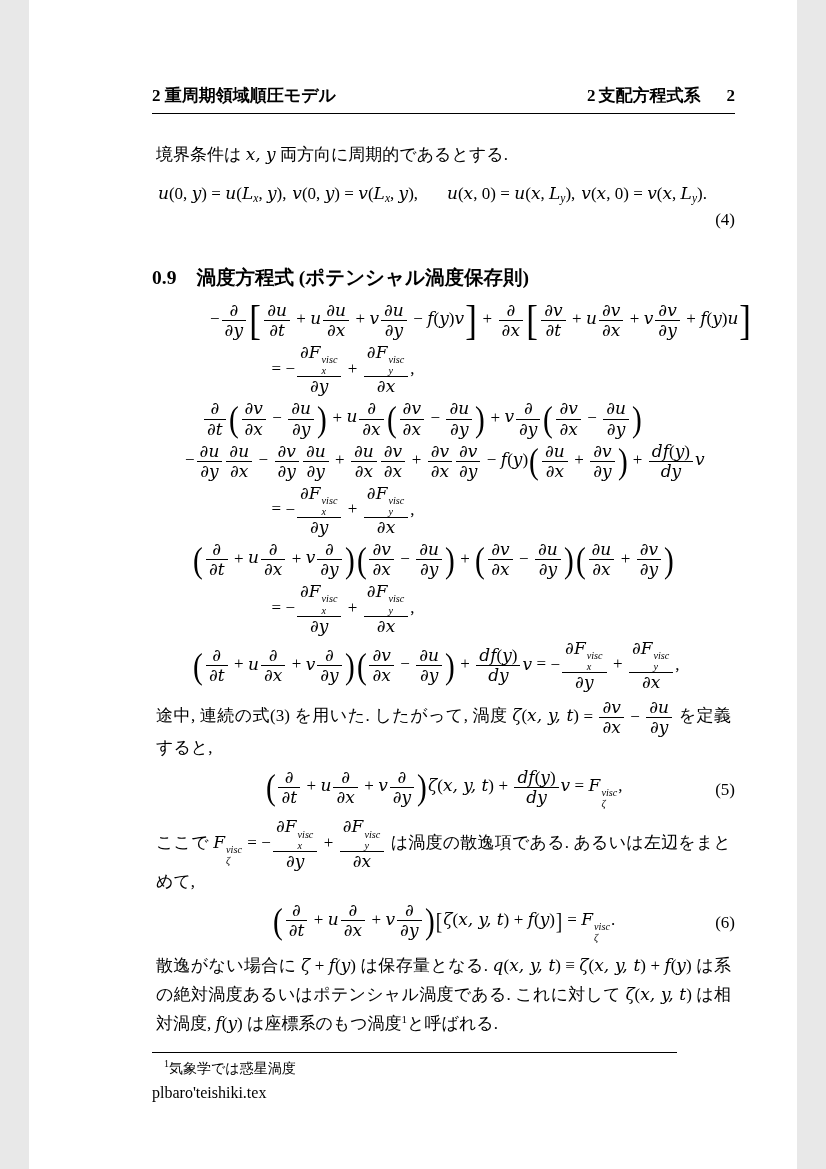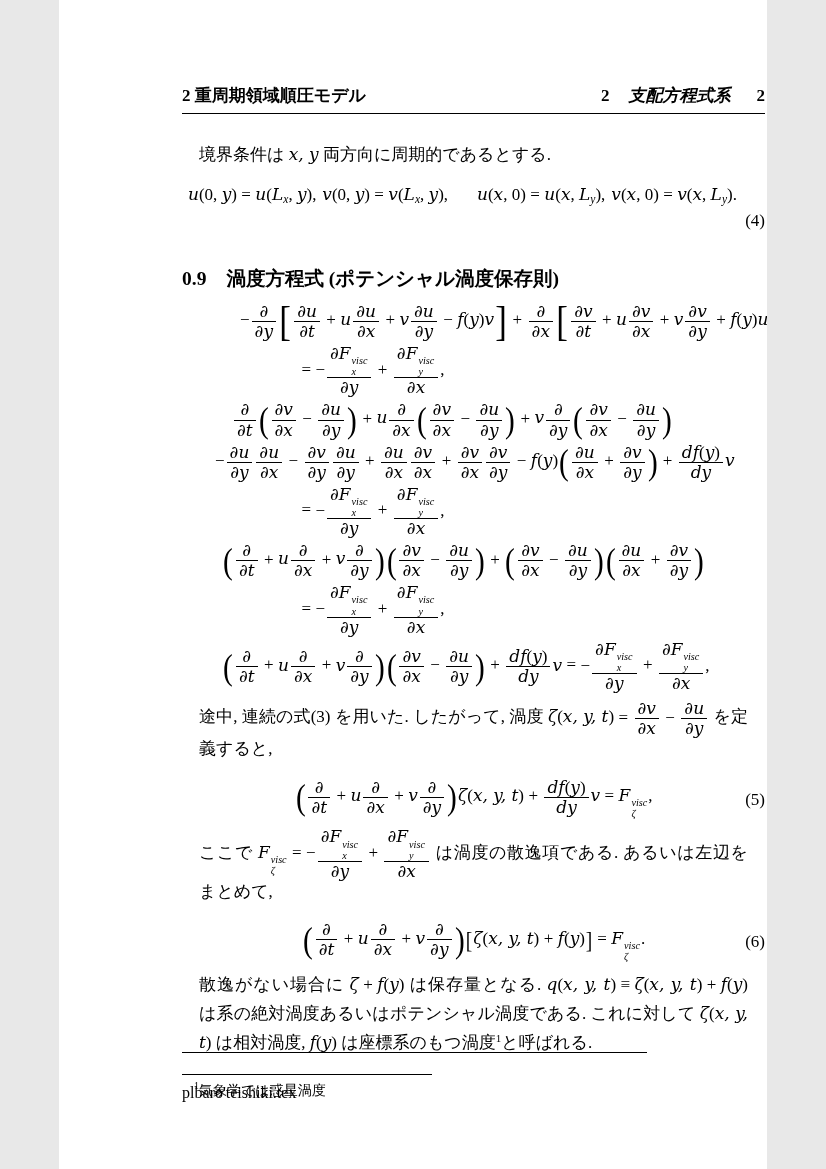--- a/index.html
+++ b/index.html
@@ -1,38 +1,38 @@
 <!DOCTYPE html>
 <html><head>
 <meta charset="utf-8">
 <style>
   html,body{margin:0;padding:0;background:#e8e8e8;}
   .page{
     position:relative;
-    width:708px;height:1169px;
+    width:768px;height:1169px;
     background:#ffffff;
     color:#000;
     font-family:"Liberation Serif","DejaVu Serif",serif;
     font-size:17px;
     overflow:hidden;
     margin:0 auto;
   }
   .content{position:absolute;left:123px;width:583px;top:84px;}
 
   
   .header{
     display:flex;justify-content:space-between;align-items:baseline;
     font-weight:bold;font-size:17px;
     border-bottom:1.4px solid #000;padding-bottom:6px;
   }
-  .h-rtitle{margin-left:19px;font-style:italic;}
+  .h-rtitle{margin-left:3px;}
   .h-page{margin-left:26px;}
 
   
-  .para{margin:17px;text-align:justify;line-height:1.65;}
+  .para{margin:4px;text-align:justify;line-height:1.65;}
   .p-intro{margin-top:26px;}
   .p1{margin-top:28px;}
   .p2{margin-top:6px;line-height:1.3;}
   .p3{margin-top:8px;line-height:1.3;}
   .p4{margin-top:6px;}
 
   
   .h2{font-weight:bold;font-size:19.5px;margin-top:32px;}
   .h2t{margin-left:20px;}
 

